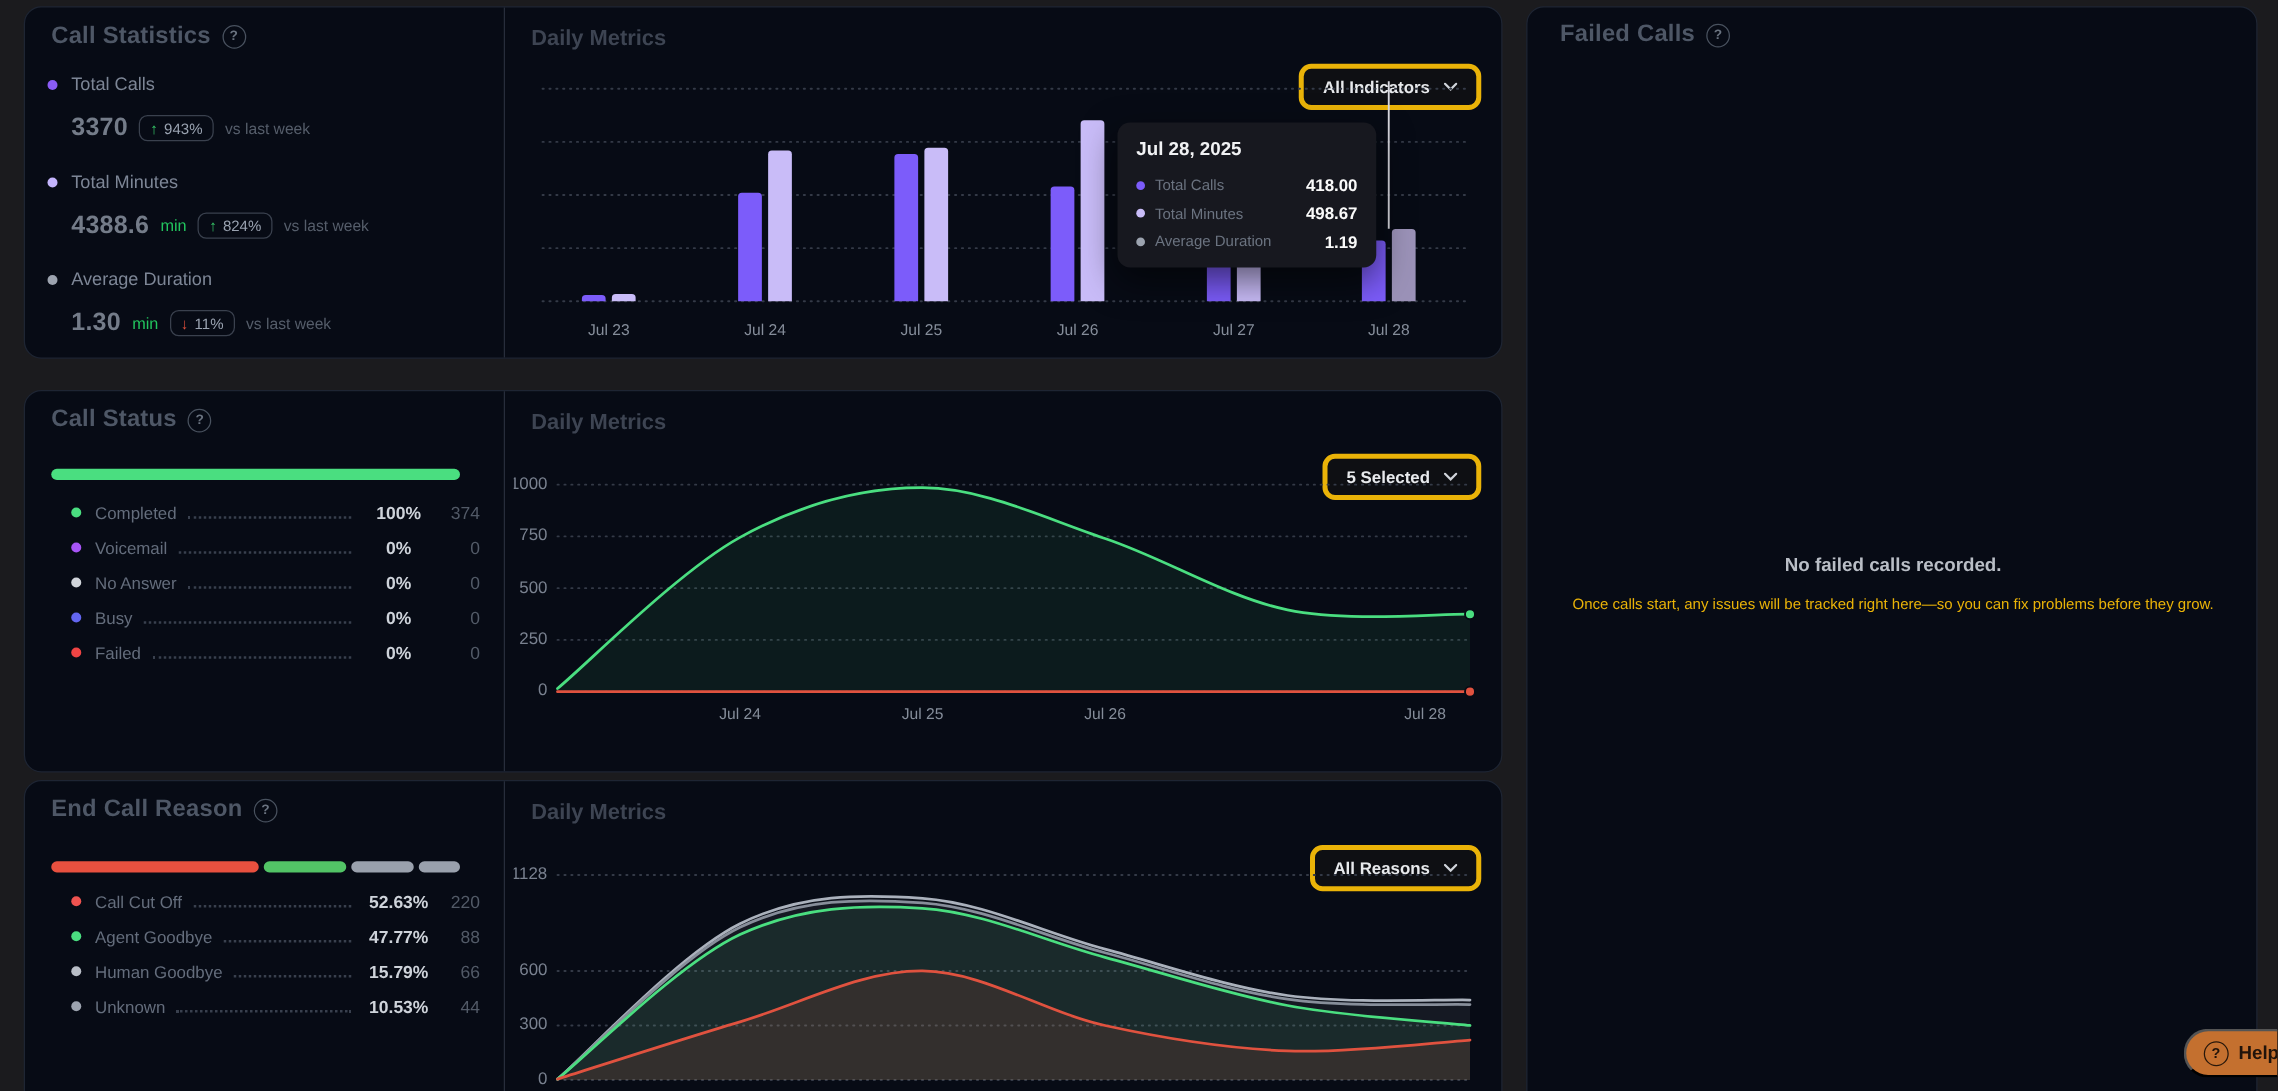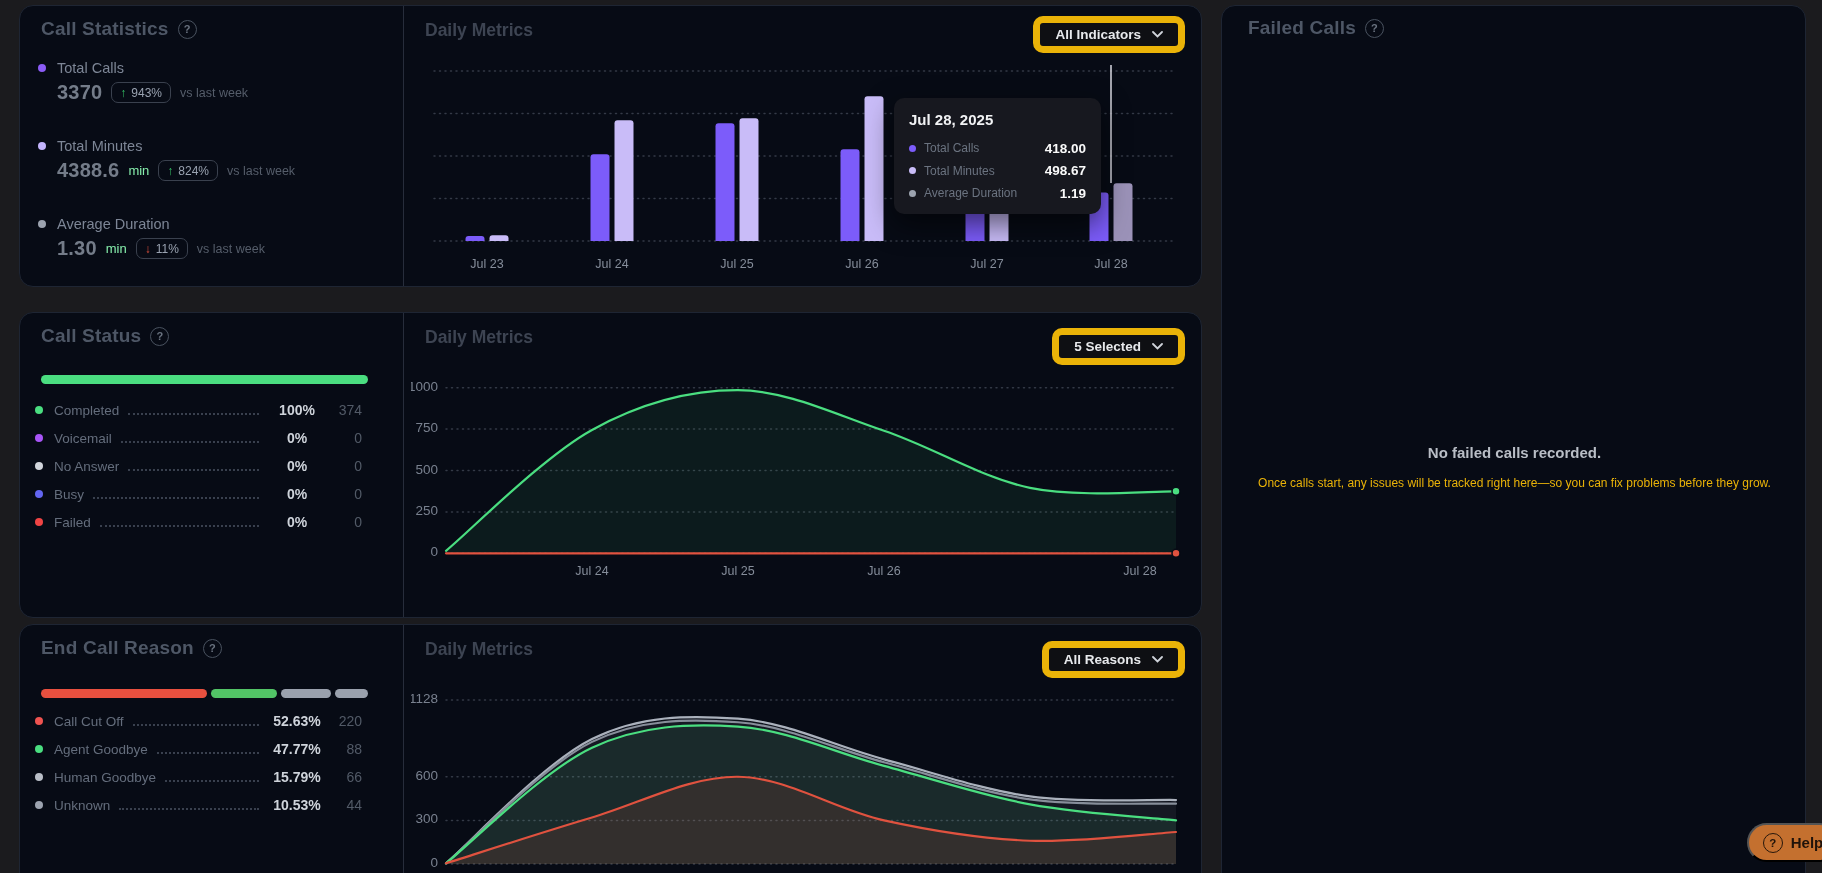--- a/index.html
+++ b/index.html
@@ -10,40 +10,40 @@
   #p2{left:19px;top:312px;width:1183px;height:306px;}
   #p3{left:19px;top:624px;width:1183px;height:330px;}
   #p4{left:1221px;top:5px;width:585px;height:940px;}
   .vdivider{position:absolute;left:383px;top:0;bottom:0;width:1px;background:#272d3b;}
   .panel-title{position:absolute;left:21px;top:12px;display:flex;align-items:center;gap:9px;
                font-size:19px;font-weight:700;color:#4e5766;letter-spacing:.2px;}
   .help-circle{width:17px;height:17px;border:1.6px solid #49525f;border-radius:50%;display:inline-flex;
                align-items:center;justify-content:center;font-size:11px;font-weight:700;color:#6a7380;}
   .chart-title{position:absolute;left:405px;top:14px;font-size:17.5px;font-weight:700;color:#3d4452;}
   .dd{position:absolute;right:16px;height:37px;display:flex;align-items:center;gap:11px;padding:0 15px;
-      background:#0e0f13;border:7px solid #eab308;border-radius:10px;color:#e7e9ec;
-      font-size:13.5px;font-weight:700;cursor:pointer;}
+      background:#0e0f13;border:4px solid #eab308;border-radius:10px;color:#e7e9ec;
+      font-size:13.5px;font-weight:700;cursor:pointer;margin-top:35px;}
   .chev{width:11px;height:7px;}
   svg.chart{position:absolute;left:0;top:0;pointer-events:none;}
   
   .stat{position:absolute;left:18px;width:345px;}
   .s-head{display:flex;align-items:center;gap:11px;font-size:14.5px;color:#7d8696;}
   .dot{width:8px;height:8px;border-radius:50%;flex:0 0 auto;}
-  .s-val{display:flex;align-items:center;gap:9px;margin-top:5px;padding-left:19px;}
+  .s-val{display:flex;align-items:center;gap:9px;margin-top:15px;padding-left:19px;}
   .s-num{font-size:20px;font-weight:700;color:#747c89;letter-spacing:.2px;}
-  .s-unit{font-size:13px;color:#86efac;}
+  .s-unit{font-size:13px;color:#22c55e;}
   .badge{display:inline-flex;align-items:center;gap:5px;border:1px solid #3a414e;border-radius:7px;
          padding:2.5px 8px;font-size:12px;color:#9aa3b1;}
   .arrow-up{color:#35c266;font-size:12px;font-weight:700;}
   .arrow-down{color:#e1503c;font-size:12px;font-weight:700;}
   .cmp{font-size:12.5px;color:#555d6a;}
   
   .segbar{position:absolute;left:21px;width:327px;height:9px;display:flex;gap:4px;}
   .segbar span{height:9px;border-radius:5px;}
-  .rows{position:absolute;left:15px;width:327px;}
+  .rows{position:absolute;left:37px;width:327px;}
   .lrow{height:28px;display:flex;align-items:center;}
   .lrow .lbl{font-size:13.5px;color:#646d7c;margin-left:11px;white-space:nowrap;}
   .lrow .leader{flex:1;border-bottom:2px dotted #39404e;margin:0 9px;transform:translateY(4px);}
   .lrow .pct{width:58px;text-align:center;font-size:14px;font-weight:700;color:#ced3da;}
   .lrow .cnt{width:36px;text-align:right;font-size:14px;color:#525a67;}
   
   .tooltip{position:absolute;left:874px;top:92px;width:207px;height:116px;box-sizing:border-box;
            background:#17181f;border-radius:10px;padding:13px 15px;box-shadow:0 10px 28px rgba(0,0,0,.55);}
   .tt-title{font-size:15px;font-weight:700;color:#f1f2f4;margin-bottom:9px;}
   .tt-row{display:flex;align-items:center;height:22.5px;}

